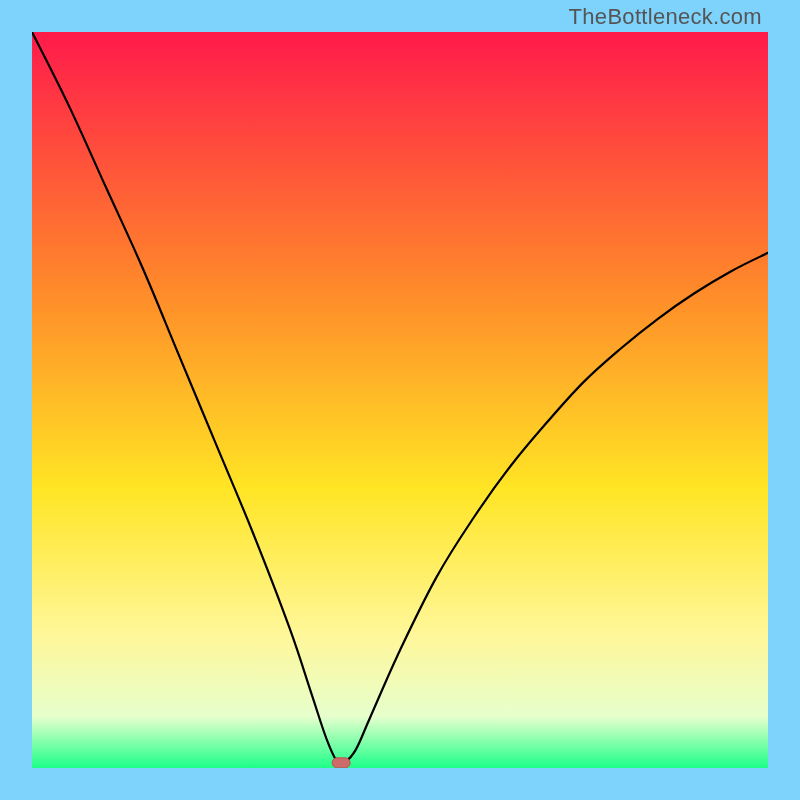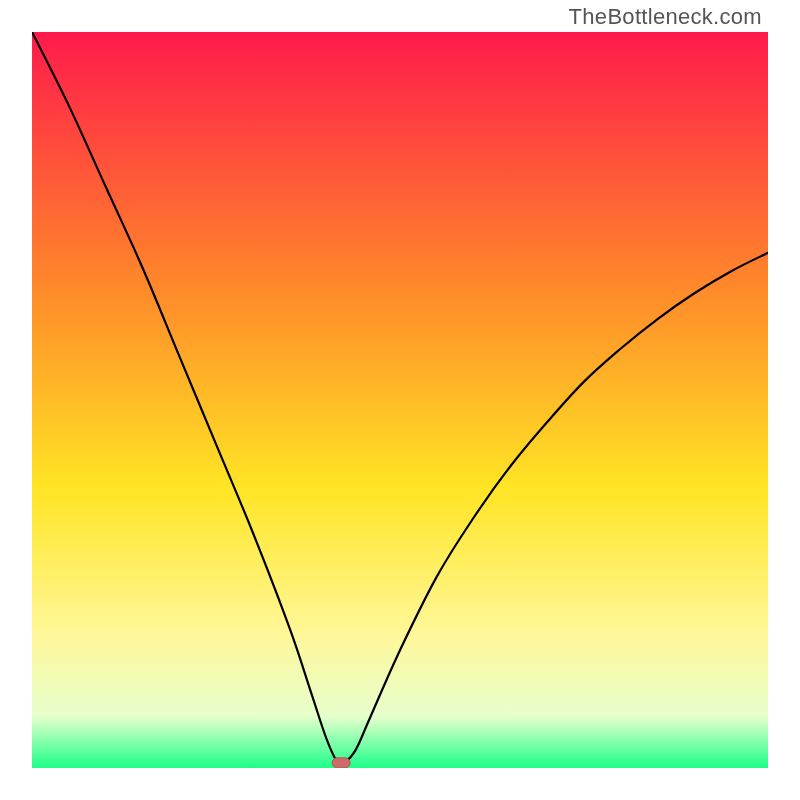--- a/index.html
+++ b/index.html
@@ -8,21 +8,21 @@
     background: #000;
     width: 800px;
     height: 800px;
     overflow: hidden;
     font-family: Arial, Helvetica, sans-serif;
   }
   .frame {
     position: absolute;
     left: 0; top: 0;
     width: 800px; height: 800px;
-    background: #ffffff;
+    background: #7dd3fc;
   }
   .plot-area {
     position: absolute;
     left: 32px;
     top: 32px;
     width: 736px;
     height: 736px;
     overflow: hidden;
   }
   .watermark {

